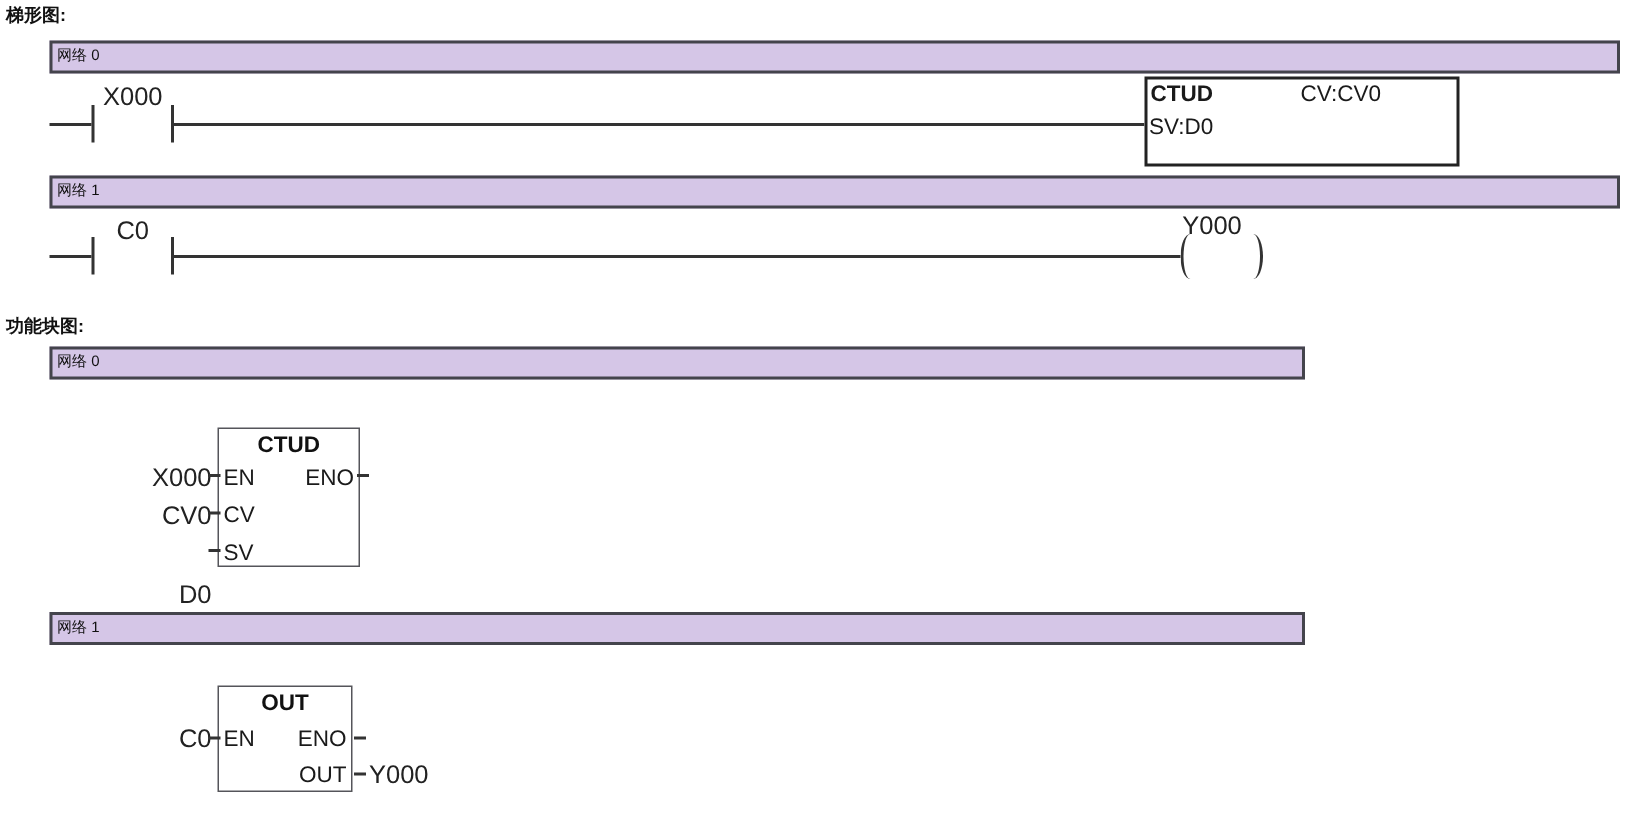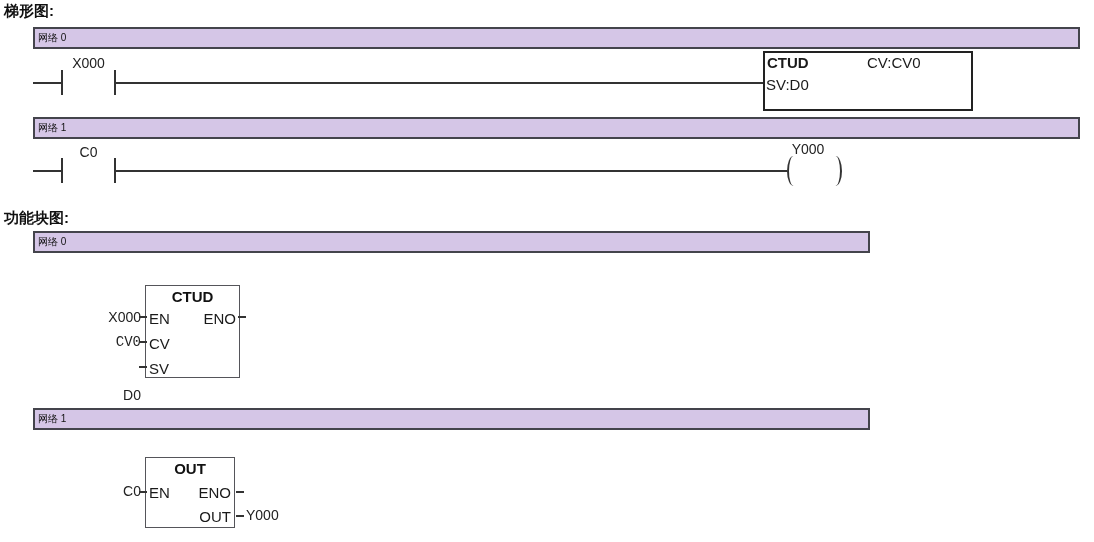--- a/index.html
+++ b/index.html
@@ -9,39 +9,39 @@
   }
   #canvas {
     position: relative;
     width: 1094px;
     height: 542px;
     background: #ffffff;
     overflow: hidden;
   }
   .sec-title {
     position: absolute;
-    font-size: 15px;
+    font-size: 12px;
     font-weight: bold;
     color: #111111;
     white-space: nowrap;
   }
   .net-bar {
     position: absolute;
     height: 22px;
     background: #d5c6e7;
     border: 2px solid #44444c;
     font-size: 10px;
     line-height: 17px;
     padding-left: 3px;
     color: #111111;
     white-space: nowrap;
   }
   .lbl {
     position: absolute;
-    font-size: 14px;
+    font-size: 17px;
     color: #222222;
     white-space: nowrap;
   }
   .ctr { text-align: center; }
   .rgt { text-align: right; }
   .hwire {
     position: absolute;
     height: 1.5px;
     background: #333333;
   }
@@ -148,21 +148,21 @@
   </div>
 
   <div class="fbox" style="left:145px; top:285px; width:95px; height:93px;">
     <div class="fbox-title">CTUD</div>
     <span class="abs" style="left:3px; top:24px;">EN</span>
     <span class="abs" style="left:3px; top:49px;">CV</span>
     <span class="abs" style="left:3px; top:74px;">SV</span>
     <span class="abs" style="right:3px; top:24px;">ENO</span>
   </div>
   <div class="lbl rgt" style="left:85px; top:309px; width:56px;">X000</div>
-  <div class="lbl rgt" style="left:85px; top:334px; width:56px;font-family:Liberation Mono, monospace;">CV0</div>
+  <div class="lbl rgt" style="left:85px; top:334px; width:56px;">CV0</div>
   <div class="lbl rgt" style="left:85px; top:359px; width:56px;margin-top:28px;">D0</div>
   <div class="hwire" style="left:139px; top:316px; width:8px;"></div>
   <div class="hwire" style="left:139px; top:341px; width:8px;"></div>
   <div class="hwire" style="left:139px; top:366px; width:8px;"></div>
   <div class="hwire" style="left:238px; top:316px; width:8px;"></div>
 
   <div class="net-bar" style="left:33px; top:408px; width:837px;">
     <span>网络 1</span>
   </div>
 

